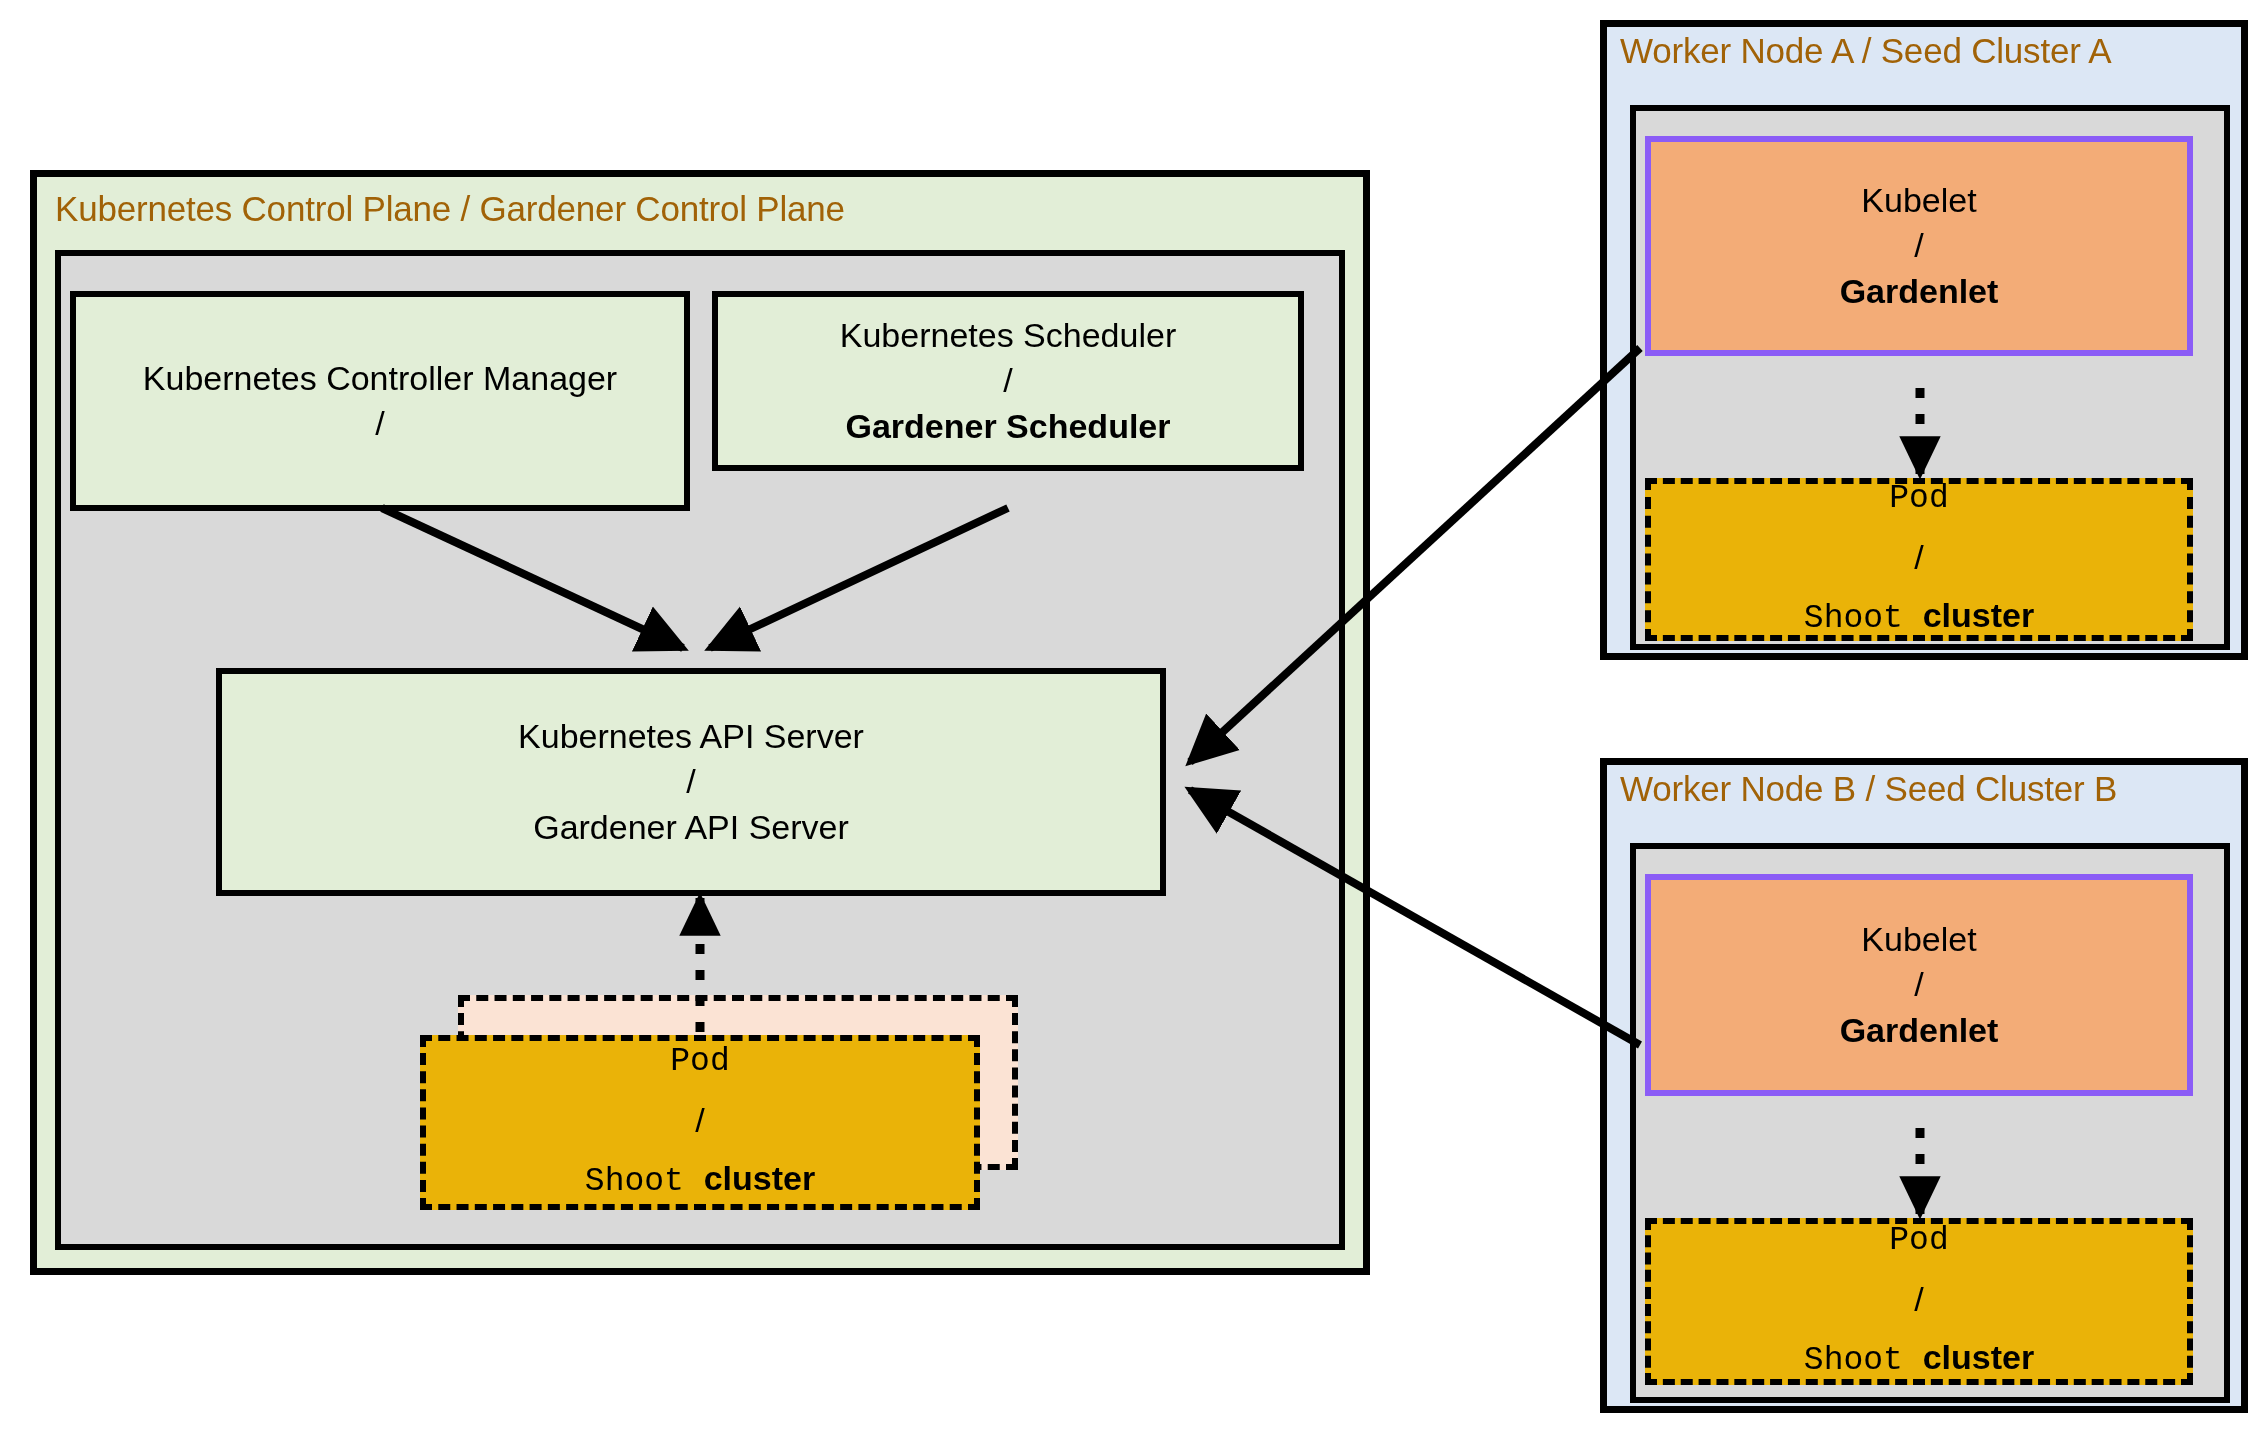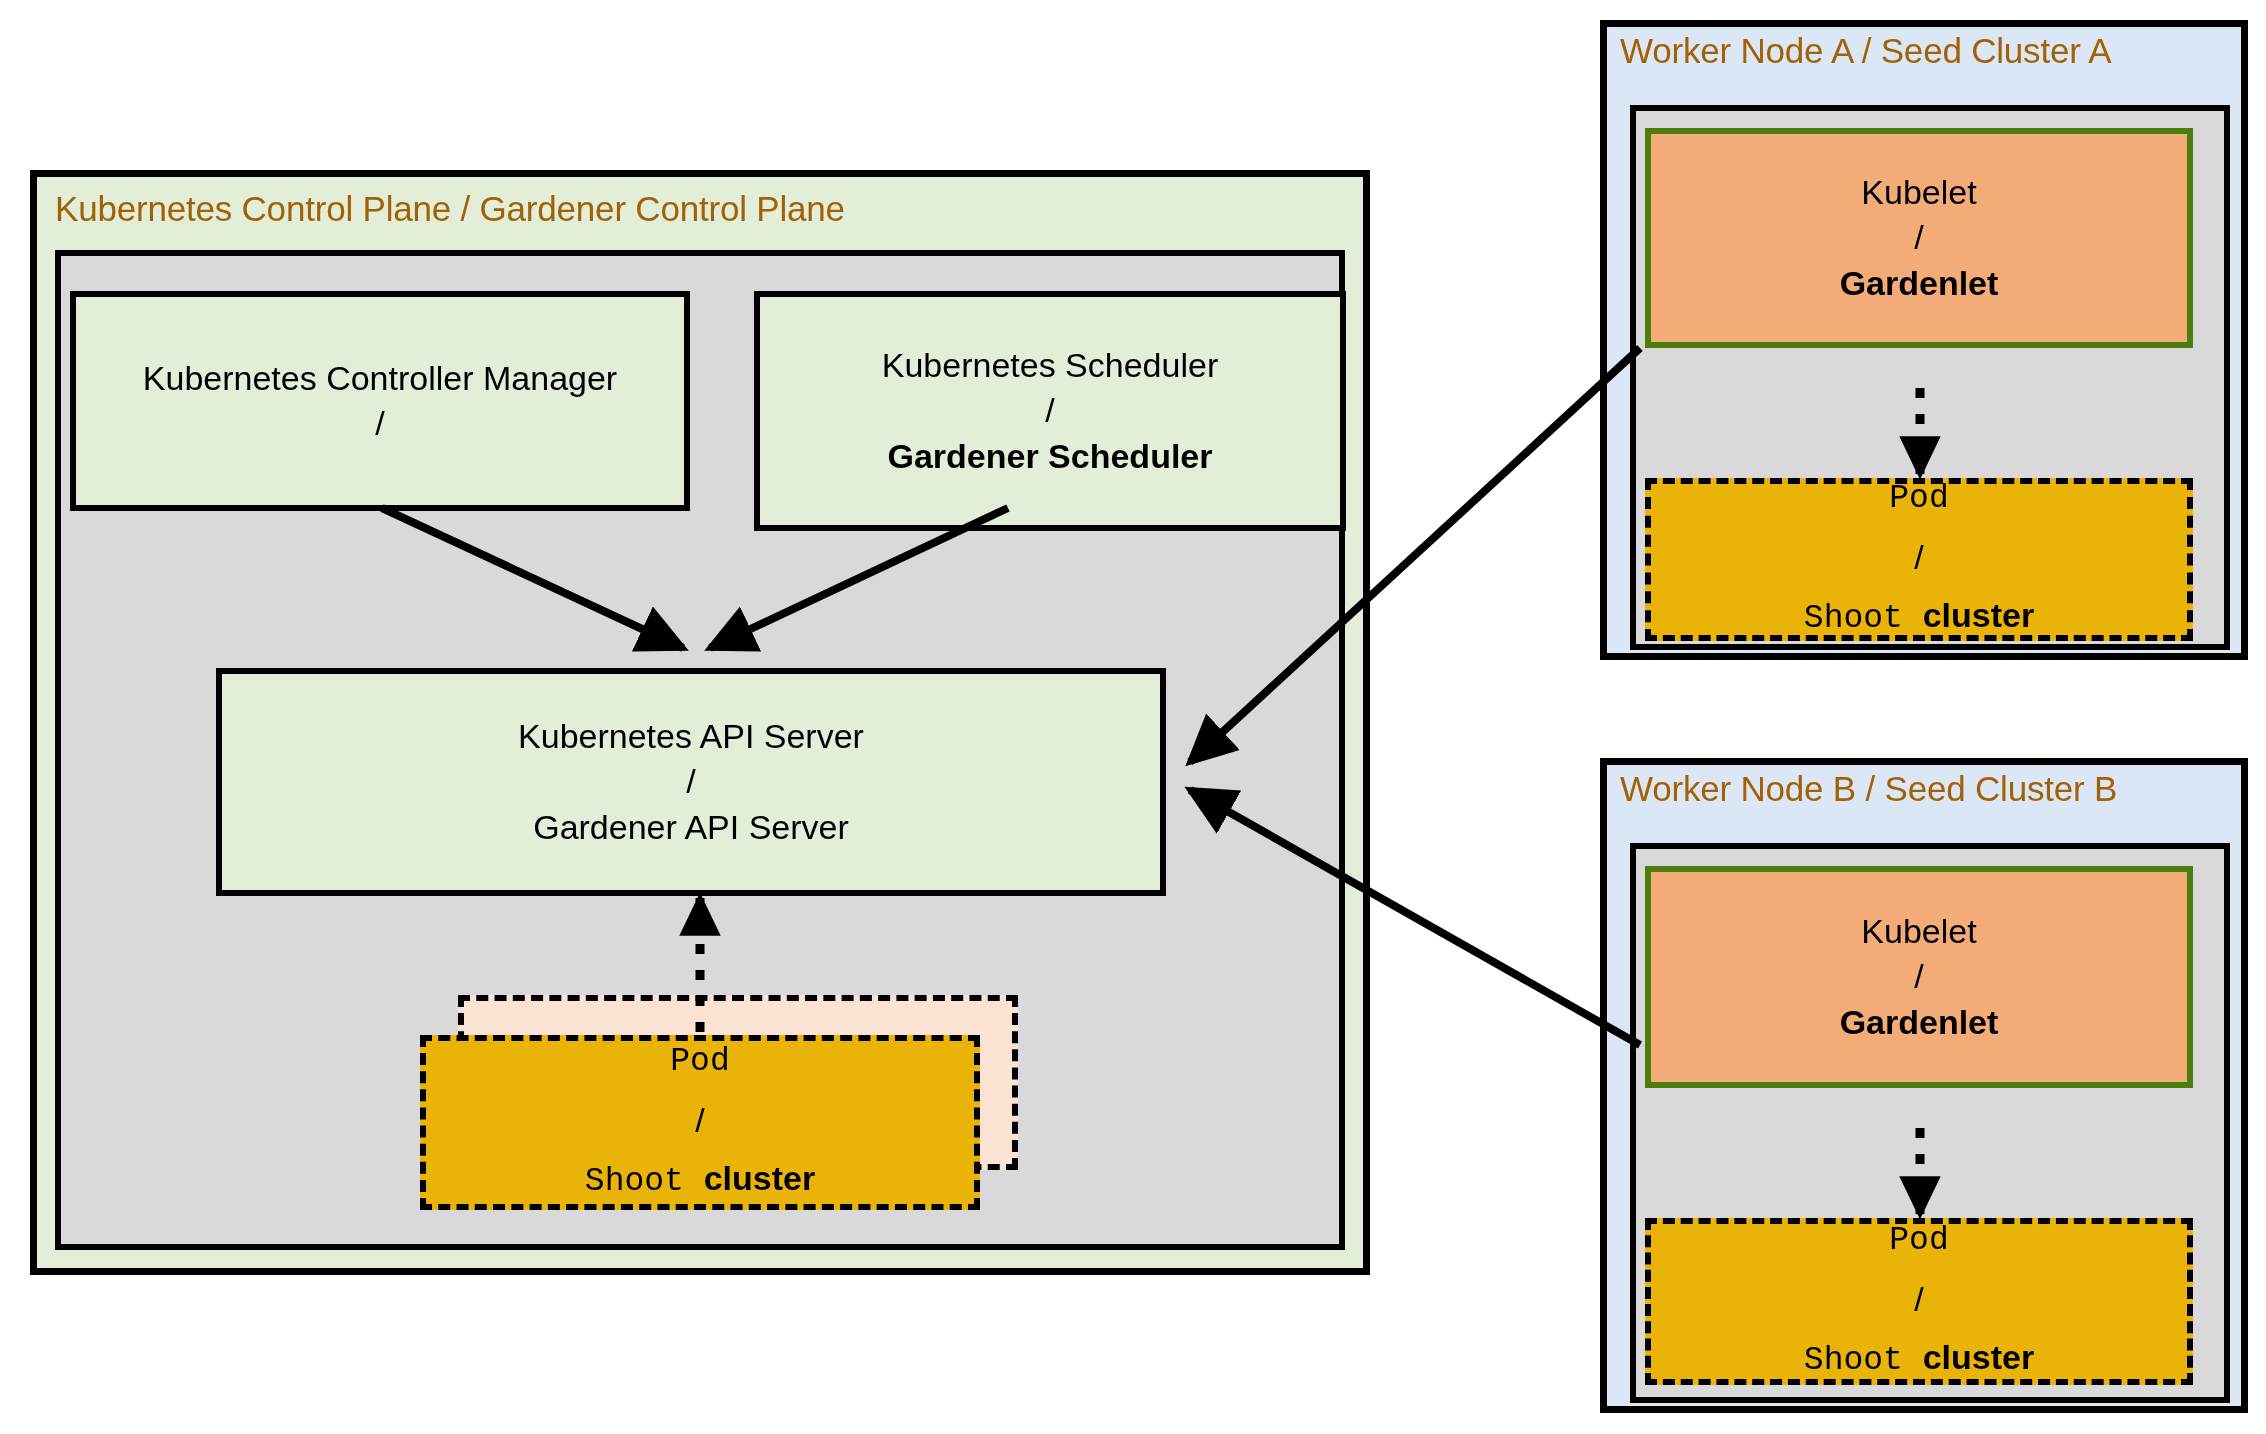--- a/index.html
+++ b/index.html
@@ -47,21 +47,22 @@
     background: #e2eed7;
     border: 6px solid #000000;
     margin-top: 6px;
   }
   .outer-blue {
     background: #dce7f5;
     border: 7px solid #000000;
   }
   .leaf-orange {
     background: #f3ac77;
-    border: 6px solid #4d7c0f;
+    border: 6px solid #8b5cf6;
+    margin-top: 8px;
   }
   .leaf-pod {
     background: #eab308;
     border: 6px dashed #000000;
     gap: 13px;
   }
 
   
   .panel-title {
     position: absolute;
@@ -128,21 +129,21 @@
 
   <div class="panel-title" style="left:55px; top:190px;">Kubernetes Control Plane / Gardener Control Plane</div>
 
   <div class="box inner-gray" style="left:55px; top:250px; width:1290px; height:1000px;"></div>
 
   <div class="box leaf-green" style="left:70px; top:285px; width:620px; height:220px;">
     <div class="lbl">Kubernetes Controller Manager</div>
     <div class="slash">/</div>
   </div>
 
-  <div class="box leaf-green" style="left:754px; top:285px; width:592px; height:240px;">
+  <div class="box leaf-green" style="left:712px; top:285px; width:592px; height:180px;">
     <div class="lbl">Kubernetes Scheduler</div>
     <div class="slash">/</div>
     <div class="lbl b">Gardener Scheduler</div>
   </div>
 
   <div class="box leaf-green" style="left:216px; top:662px; width:950px; height:228px;">
     <div class="lbl">Kubernetes API Server</div>
     <div class="slash">/</div>
     <div class="lbl">Gardener API Server</div>
   </div>

